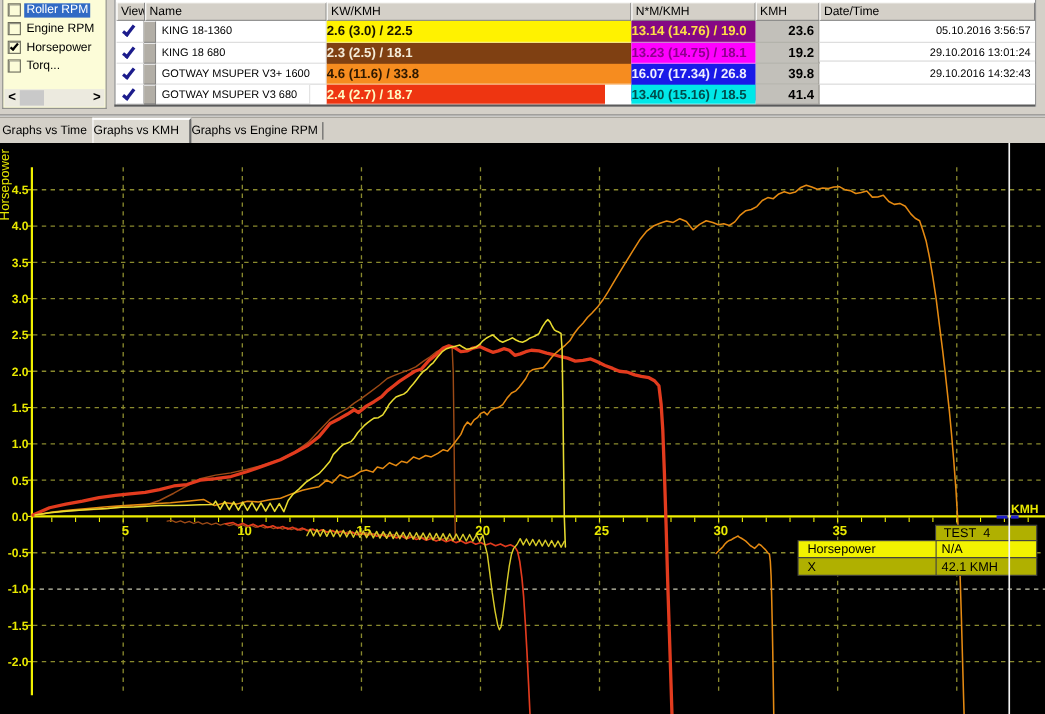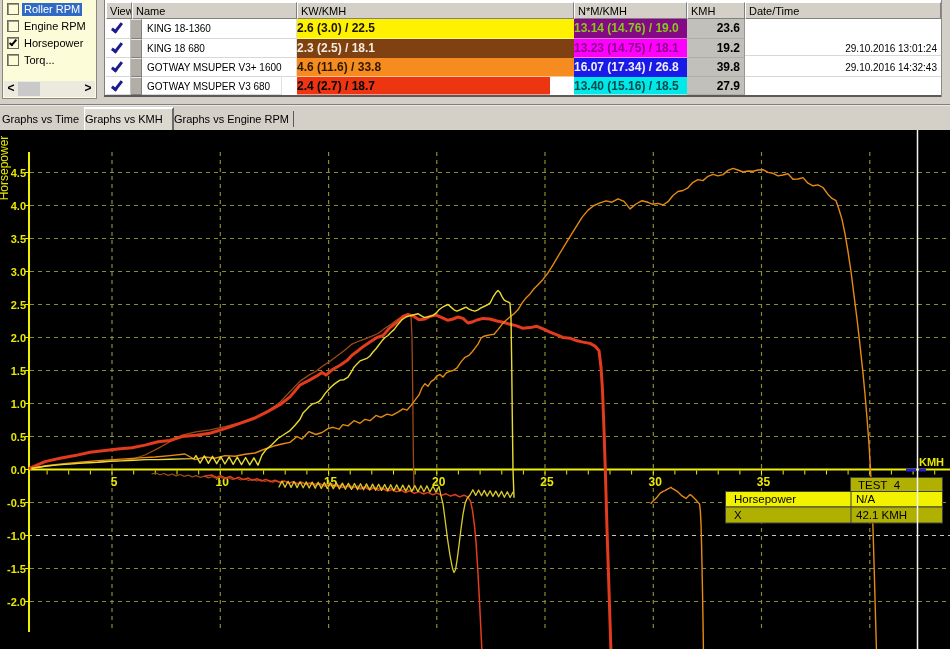--- a/index.html
+++ b/index.html
@@ -66,22 +66,23 @@
         <div class="hc" style="left:192px;width:277px">KW/KMH</div>
         <div class="hc" style="left:469px;width:113px">N*M/KMH</div>
         <div class="hc" style="left:582px;width:58px">KMH</div>
         <div class="hc" style="left:640px;width:196px">Date/Time</div>
 <div class="cell vck" style="left:1px;top:19px;width:25px;height:19.5px">
           <span class="vmk"></span>
         </div>
         <div class="cell gcol" style="left:26px;top:19px;width:11px;height:19.5px"></div>
         <div class="cell namec" style="left:37px;top:19px;width:155px;height:19.5px">KING 18-1360</div>
         <div class="cell num" style="left:192px;top:19px;width:277px;height:19.5px;background:#fff200;color:#1a1400">2.6 (3.0) / 22.5</div>
-        <div class="cell num" style="left:469px;top:19px;width:113px;height:19.5px;background:#850885;color:#84cc16">13.14 (14.76) / 19.0</div>
+        <div class="cell num" style="left:469px;top:19px;width:113px;height:19.5px;background:#850885;color:#fde047">13.14 (14.76) / 19.0</div>
         <div class="cell kmhc" style="left:582px;top:19px;width:58px;height:19.5px">23.6</div>
+        <div class="cell datec" style="left:640px;top:19px;width:196px;height:19.5px">05.10.2016 3:56:57</div>
         <div class="cell vck" style="left:1px;top:38.5px;width:25px;height:19px">
           <span class="vmk"></span>
         </div>
         <div class="cell gcol" style="left:26px;top:38.5px;width:11px;height:19px"></div>
         <div class="cell namec" style="left:37px;top:38.5px;width:155px;height:19px">KING 18 680</div>
         <div class="cell num" style="left:192px;top:38.5px;width:277px;height:36px;background:#7f4012;color:#f5ecd9">2.3 (2.5) / 18.1</div>
         <div class="cell num" style="left:469px;top:38.5px;width:113px;height:19px;background:#ff00ff;color:#8d008d">13.23 (14.75) / 18.1</div>
         <div class="cell kmhc" style="left:582px;top:38.5px;width:58px;height:19px">19.2</div>
         <div class="cell datec" style="left:640px;top:38.5px;width:196px;height:17px">29.10.2016 13:01:24</div>
         <div class="cell vck" style="left:1px;top:57.5px;width:25px;height:19px">
@@ -91,23 +92,23 @@
         <div class="cell namec" style="left:37px;top:57.5px;width:155px;height:19px">GOTWAY MSUPER V3+ 1600</div>
         <div class="cell num" style="left:192px;top:57.5px;width:277px;height:19px;background:#f68c1f;color:#2e1800">4.6 (11.6) / 33.8</div>
         <div class="cell num" style="left:469px;top:57.5px;width:113px;height:34px;background:#1a1ae8;color:#eeeeff">16.07 (17.34) / 26.8</div>
         <div class="cell kmhc" style="left:582px;top:57.5px;width:58px;height:19px">39.8</div>
         <div class="cell datec" style="left:640px;top:57.5px;width:196px;height:19px">29.10.2016 14:32:43</div>
         <div class="cell vck" style="left:1px;top:76.5px;width:25px;height:18.5px">
           <span class="vmk"></span>
         </div>
         <div class="cell gcol" style="left:26px;top:76.5px;width:11px;height:18.5px"></div>
         <div class="cell namec" style="left:37px;top:76.5px;width:140px;height:18.5px">GOTWAY MSUPER V3 680</div>
-        <div class="cell num" style="left:192px;top:76.5px;width:253px;height:18.5px;background:#ee3511;color:#000000">2.4 (2.7) / 18.7</div>
+        <div class="cell num" style="left:192px;top:76.5px;width:253px;height:18.5px;background:#ee3511;color:#fef9c3">2.4 (2.7) / 18.7</div>
         <div class="cell num" style="left:469px;top:76.5px;width:113px;height:18.5px;background:#00e8e8;color:#004c4c">13.40 (15.16) / 18.5</div>
-        <div class="cell kmhc" style="left:582px;top:76.5px;width:58px;height:18.5px">27.9</div>
+        <div class="cell kmhc" style="left:582px;top:76.5px;width:58px;height:18.5px">41.4</div>
  </div>
  <div id="gridbot"></div>
 </div>
 <div id="split"></div>
 <div id="tabbar">
   <div class="tab" style="left:2px;width:82px">Graphs vs Time</div>
   <div class="tab" id="tab2">Graphs vs KMH</div>
   <div class="tab" style="left:174px;width:120px">Graphs vs Engine RPM</div>
   <div class="tdiv" style="left:293px"></div>
 </div>

